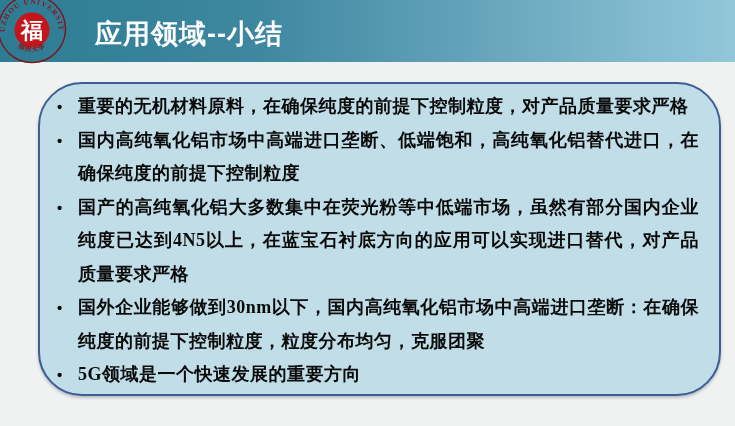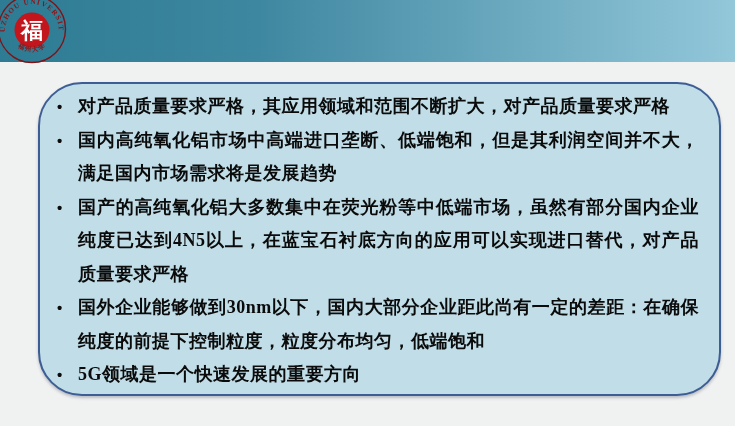--- a/index.html
+++ b/index.html
@@ -72,39 +72,40 @@
       </defs>
       <text font-size="7.2" fill="#8b1418" font-weight="bold" letter-spacing="1.2" font-family="Liberation Serif, serif">
         <textPath href="#arcTop" startOffset="50%" text-anchor="middle">FUZHOU UNIVERSITY</textPath>
       </text>
       <circle cx="36" cy="37" r="17.5" fill="#c3161c"></circle>
       <text x="36" y="44.5" text-anchor="middle" font-size="22" fill="#ffffff" font-weight="bold">福</text>
       <text font-size="6.5" fill="#8b1418" font-weight="bold" letter-spacing="1">
         <textPath href="#arcBot" startOffset="50%" text-anchor="middle">福州大学</textPath>
       </text>
     </svg>
+    <div class="header-title">应用领域--小结</div>
   </div>
 
   <div class="content-box">
     <ul class="bullet-list">
       <li class="bullet-item">
         <span class="bullet-dot">•</span>
-        <span class="bullet-text">对产品质量要求严格，其应用领域和范围不断扩大，对产品质量要求严格</span>
+        <span class="bullet-text">重要的无机材料原料，在确保纯度的前提下控制粒度，对产品质量要求严格</span>
       </li>
       <li class="bullet-item">
         <span class="bullet-dot">•</span>
-        <span class="bullet-text">国内高纯氧化铝市场中高端进口垄断、低端饱和，但是其利润空间并不大，满足国内市场需求将是发展趋势</span>
+        <span class="bullet-text">国内高纯氧化铝市场中高端进口垄断、低端饱和，高纯氧化铝替代进口，在确保纯度的前提下控制粒度</span>
       </li>
       <li class="bullet-item">
         <span class="bullet-dot">•</span>
         <span class="bullet-text">国产的高纯氧化铝大多数集中在荧光粉等中低端市场，虽然有部分国内企业纯度已达到4N5以上，在蓝宝石衬底方向的应用可以实现进口替代，对产品质量要求严格</span>
       </li>
       <li class="bullet-item">
         <span class="bullet-dot">•</span>
-        <span class="bullet-text">国外企业能够做到30nm以下，国内大部分企业距此尚有一定的差距：在确保纯度的前提下控制粒度，粒度分布均匀，低端饱和</span>
+        <span class="bullet-text">国外企业能够做到30nm以下，国内高纯氧化铝市场中高端进口垄断：在确保纯度的前提下控制粒度，粒度分布均匀，克服团聚</span>
       </li>
       <li class="bullet-item">
         <span class="bullet-dot">•</span>
         <span class="bullet-text">5G领域是一个快速发展的重要方向</span>
       </li>
     </ul>
   </div>
 
 </div>
 

